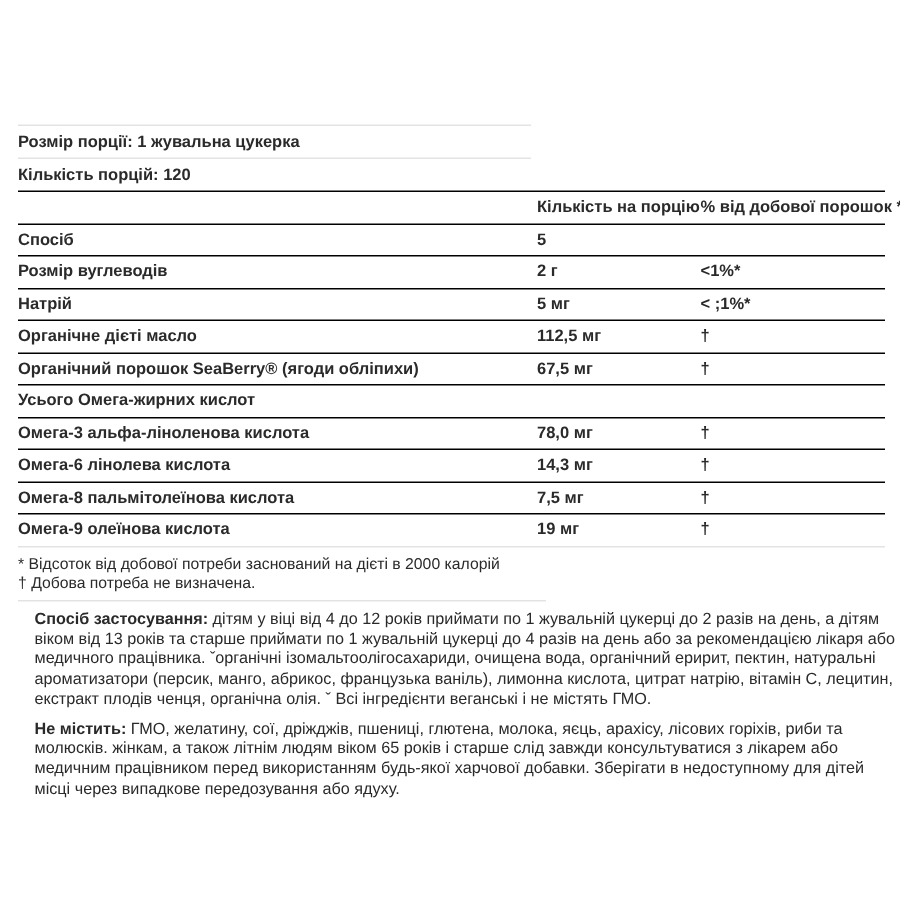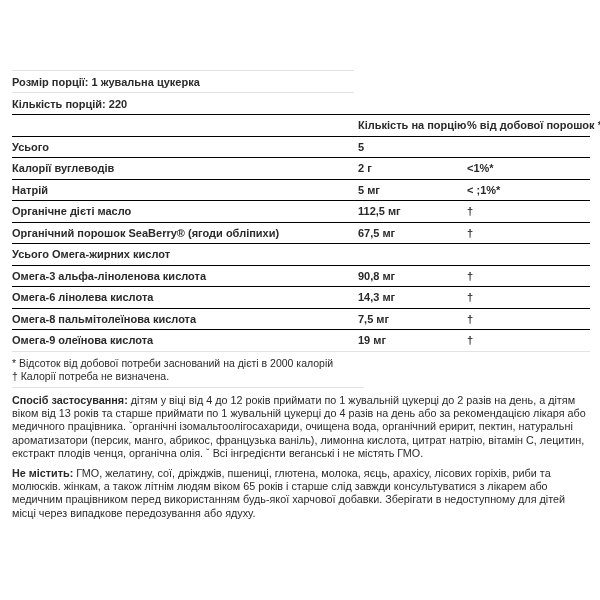--- a/index.html
+++ b/index.html
@@ -4,21 +4,21 @@
 <style>
   html,body { margin:0; padding:0; }
   body {
     width:600px; height:600px;
     background:#ffffff;
     font-family:"Liberation Sans", sans-serif;
     color:#2a2a2a;
     overflow:hidden;
   }
   .sheet { position:relative; width:600px; height:600px; background:#ffffff; }
-  .content { position:absolute; left:12px; top:70px; width:578px; }
+  .content { position:absolute; left:12px; top:83px; width:578px; }
 
   
   .meta-row {
     box-sizing:border-box;
     width:342px; height:22px;
     border-top:1px solid #e3e3e3;
     display:flex; align-items:center;
     font-size:11px; font-weight:700;
     white-space:nowrap;
   }
@@ -40,53 +40,53 @@
   .footnotes { border-top:1px solid #e3e3e3; }
   .fnbox {
     box-sizing:border-box;
     width:352px;
     border-bottom:1px solid #e3e3e3;
     padding:5px 0 4px 0;
     font-size:10.5px; font-weight:400; line-height:13px;
   }
 
   
-  .paras { margin-top:6px; width:578px; }
+  .paras { margin-top:6px; width:578px;margin-left:11px; }
   .para {
     font-size:10.8px; font-weight:400; line-height:13.4px;
     margin:0 0 6px 0; color:#2a2a2a;
   }
   .para .lead { font-weight:700; }
 </style>
 </head>
 <body>
 
 <div class="sheet">
   <div class="content">
 
     <div class="meta-row">
       <span>Розмір порції: 1 жувальна цукерка</span>
     </div>
     <div class="meta-row">
-      <span>Кількість порцій: 220</span>
+      <span>Кількість порцій: 120</span>
     </div>
 
     <div class="grid-row">
       <div class="cell"></div>
       <div class="cell">Кількість на порцію</div>
       <div class="cell">% від добової порошок *</div>
     </div>
 
     <div class="grid-row">
-      <div class="cell">Усього</div>
+      <div class="cell">Спосіб</div>
       <div class="cell">5</div>
       <div class="cell"></div>
     </div>
     <div class="grid-row">
-      <div class="cell">Калорії вуглеводів</div>
+      <div class="cell">Розмір вуглеводів</div>
       <div class="cell">2 г</div>
       <div class="cell">&lt;1%*</div>
     </div>
     <div class="grid-row">
       <div class="cell">Натрій</div>
       <div class="cell">5 мг</div>
       <div class="cell">&lt; ;1%*</div>
     </div>
     <div class="grid-row">
       <div class="cell">Органічне дієті масло</div>
@@ -98,21 +98,21 @@
       <div class="cell">67,5 мг</div>
       <div class="cell">†</div>
     </div>
     <div class="grid-row">
       <div class="cell">Усього Омега-жирних кислот</div>
       <div class="cell"></div>
       <div class="cell"></div>
     </div>
     <div class="grid-row">
       <div class="cell">Омега-3 альфа-ліноленова кислота</div>
-      <div class="cell">90,8 мг</div>
+      <div class="cell">78,0 мг</div>
       <div class="cell">†</div>
     </div>
     <div class="grid-row">
       <div class="cell">Омега-6 лінолева кислота</div>
       <div class="cell">14,3 мг</div>
       <div class="cell">†</div>
     </div>
     <div class="grid-row">
       <div class="cell">Омега-8 пальмітолеїнова кислота</div>
       <div class="cell">7,5 мг</div>
@@ -120,21 +120,21 @@
     </div>
     <div class="grid-row">
       <div class="cell">Омега-9 олеїнова кислота</div>
       <div class="cell">19 мг</div>
       <div class="cell">†</div>
     </div>
 
     <div class="footnotes">
       <div class="fnbox">
         <div>* Відсоток від добової потреби заснований на дієті в 2000 калорій</div>
-        <div>† Калорії потреба не визначена.</div>
+        <div>† Добова потреба не визначена.</div>
       </div>
     </div>
 
     <div class="paras">
       <p class="para"><span class="lead">Спосіб застосування:</span><span> дітям у віці від 4 до 12 років приймати по 1 жувальній цукерці до 2 разів на день, а дітям віком від 13 років та старше приймати по 1 жувальній цукерці до 4 разів на день або за рекомендацією лікаря або медичного працівника. ˇорганічні ізомальтоолігосахариди, очищена вода, органічний еририт, пектин, натуральні ароматизатори (персик, манго, абрикос, французька ваніль), лимонна кислота, цитрат натрію, вітамін С, лецитин, екстракт плодів ченця, органічна олія. ˇ Всі інгредієнти веганські і не містять ГМО.</span></p>
       <p class="para"><span class="lead">Не містить:</span><span> ГМО, желатину, сої, дріжджів, пшениці, глютена, молока, яєць, арахісу, лісових горіхів, риби та молюсків. жінкам, а також літнім людям віком 65 років і старше слід завжди консультуватися з лікарем або медичним працівником перед використанням будь-якої харчової добавки. Зберігати в недоступному для дітей місці через випадкове передозування або ядуху.</span></p>
     </div>
 
   </div>
 </div>

